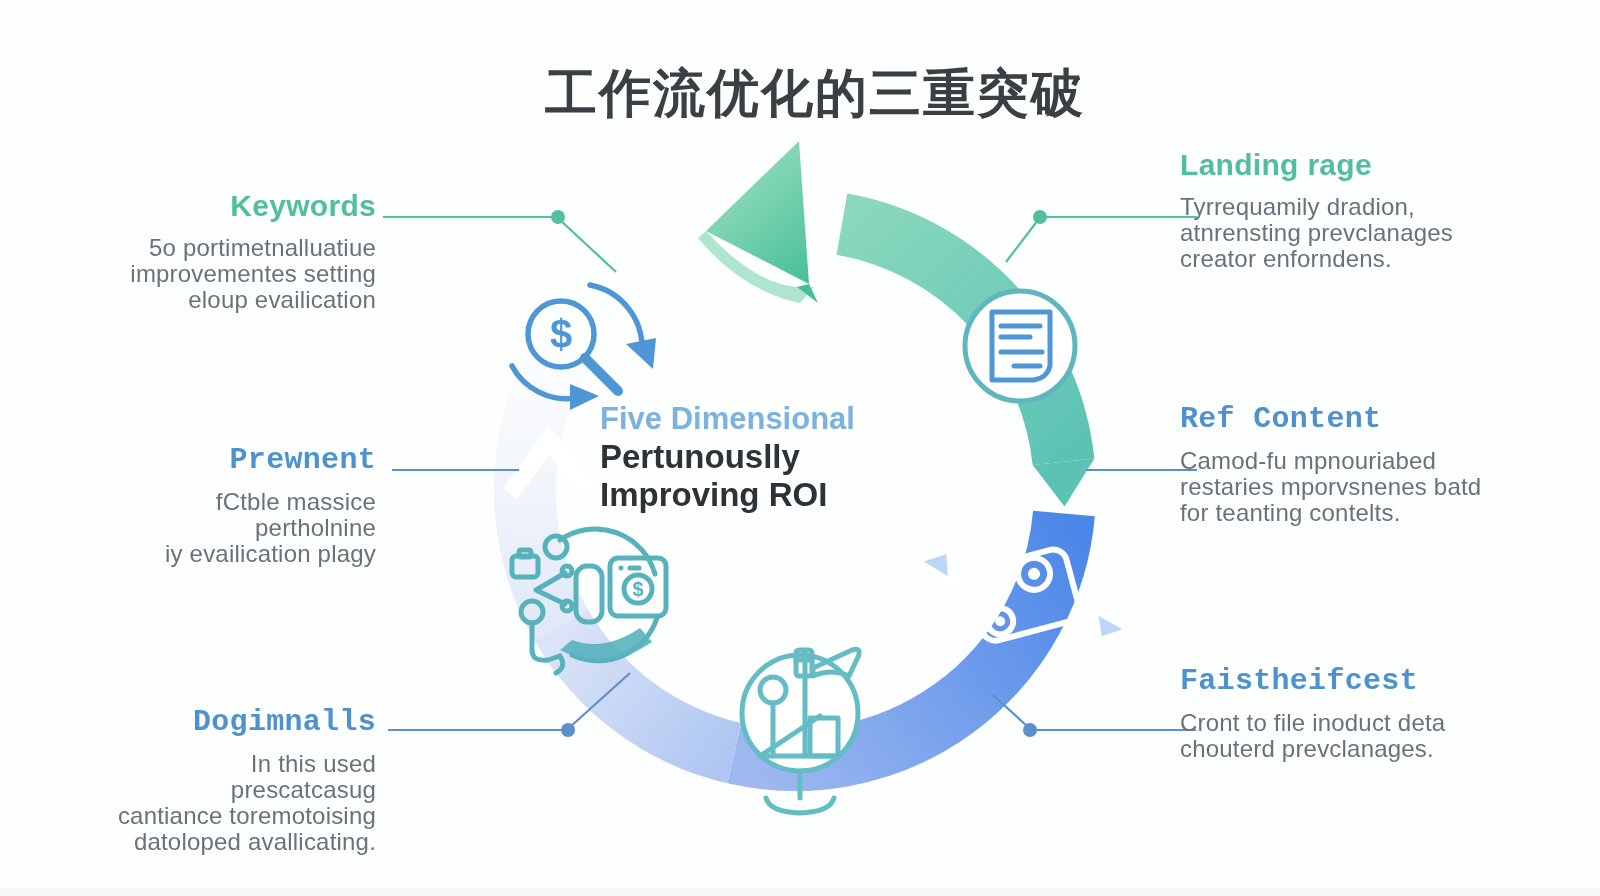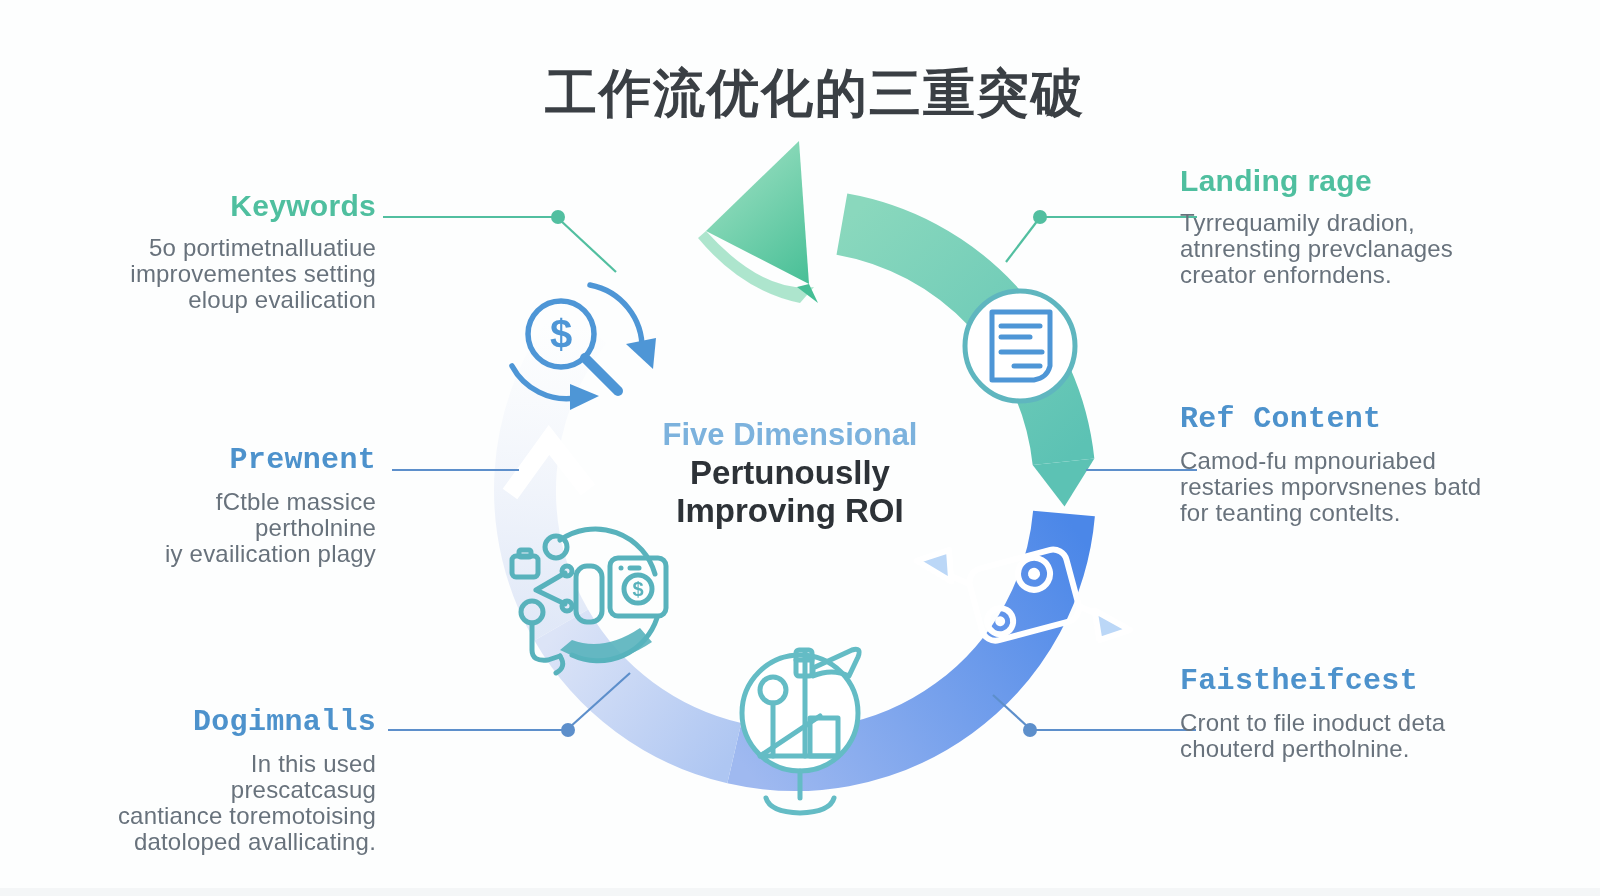--- a/index.html
+++ b/index.html
@@ -9,22 +9,22 @@
   .title{position:absolute;left:0;top:44px;width:100%;margin:15px;text-align:center;
          font-size:52px;font-weight:700;color:var(--title_color);letter-spacing:2px;}
   .sec{position:absolute;}
   .sec h2{margin:0 0 12px 0;font-size:30px;font-weight:700;line-height:34px;letter-spacing:0.3px;}
   .sec .ln{display:block;font-size:24px;line-height:26px;color:var(--body_gray);letter-spacing:0.2px;}
   .accent-green{color:var(--accent_green);}
   .accent-blue{color:var(--accent_blue);font-family:Liberation Mono, monospace;}
   .sec-left{width:262px;text-align:right;left:114px;margin-top:41px;}
   .sec-right{width:310px;text-align:left;left:1180px;}
   .sec-l1{top:148px;} .sec-l2{top:402px;} .sec-l3{top:664px;}
-  .sec-r1{top:164px;} .sec-r2{top:402px;} .sec-r3{top:664px;}
-  .center-label{position:absolute;left:600px;top:416px;width:380px;text-align:center;}
+  .sec-r1{top:148px;} .sec-r2{top:402px;} .sec-r3{top:664px;}
+  .center-label{position:absolute;left:600px;top:400px;width:380px;text-align:left;}
   .center-label .c1{font-size:31px;font-weight:700;color:var(--center_blue);line-height:38px;}
   .center-label .c2,.center-label .c3{font-size:33px;font-weight:700;color:var(--text_dark);line-height:38px;}
   .bottom-strip{position:absolute;left:0;bottom:0;width:100%;height:8px;background:#f4f6f7;}
   .line-green{stroke:var(--line_green);}
   .dot-green{fill:var(--line_green);}
   .line-blue{stroke:var(--line_blue);}
   .dot-blue{fill:var(--line_blue);}
   .stroke-iblue{stroke:var(--icon_blue);}
   .fill-iblue{fill:var(--icon_blue);}
   .stroke-teal{stroke:var(--icon_teal);}
@@ -205,17 +205,17 @@
   <div class="sec sec-right sec-r2">
     <h2 class="accent-blue">Ref Content</h2>
     <span class="ln">Camod-fu mpnouriabed</span>
     <span class="ln">restaries mporvsnenes batd</span>
     <span class="ln">for teanting contelts.</span>
   </div>
 
   <div class="sec sec-right sec-r3">
     <h2 class="accent-blue">Faistheifcest</h2>
     <span class="ln">Cront to file inoduct deta</span>
-    <span class="ln">chouterd pertholnine.</span>
+    <span class="ln">chouterd prevclanages.</span>
   </div>
 
   <div class="bottom-strip"></div>
 </div>
 
 </body></html>

